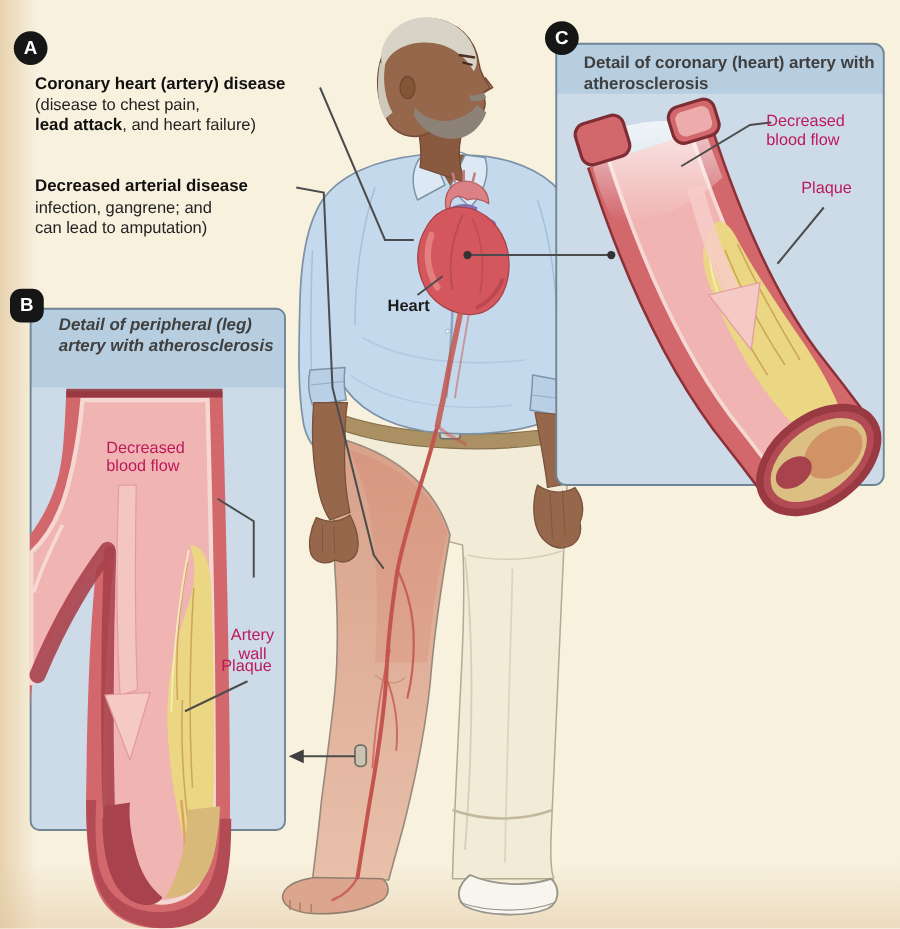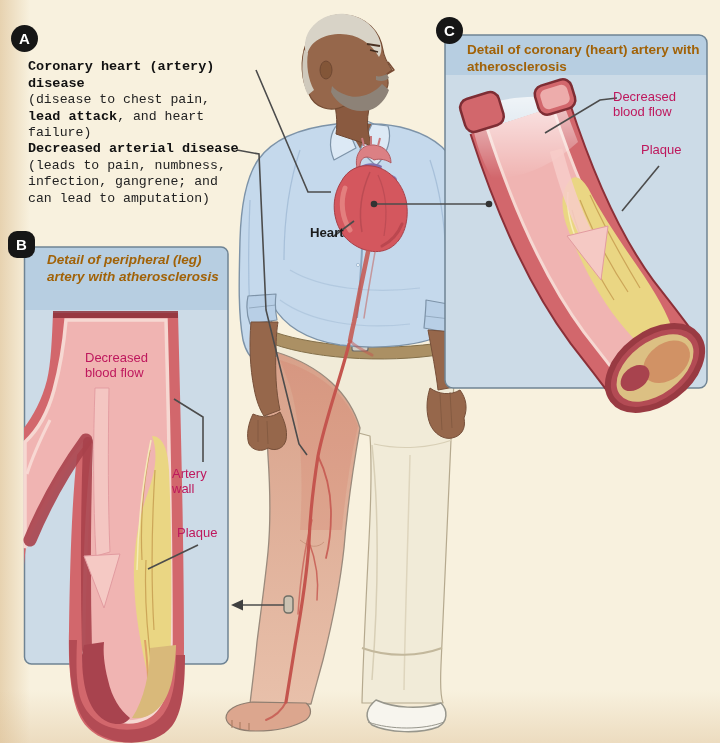--- a/index.html
+++ b/index.html
@@ -14,26 +14,26 @@
     font-family:"Liberation Sans", sans-serif; color:#1f1f1f;
   }
   #artwork{position:absolute; left:0; top:0;}
   .overlay{position:absolute; z-index:5;}
   .badge{
     position:absolute; z-index:8; width:27px; height:27px; background:var(--badge);
     color:#fff; font-weight:700; font-size:15px; display:flex; align-items:center;
     justify-content:center; border-radius:50%;
   }
   .badge.square{border-radius:9px;}
-  .ann{font-size:13.2px; line-height:16.5px; color:#222;font-family:Liberation Mono, monospace;}
+  .ann{font-size:13.2px; line-height:16.5px; color:#222;}
   .ann .t{font-weight:700; color:#111; font-size:13.5px;}
-  .panel-title{font-weight:700; font-size:13.5px; line-height:16.5px; color:#a16207;}
+  .panel-title{font-weight:700; font-size:13.5px; line-height:16.5px; color:#404040;}
   .lab{font-size:13px; line-height:15px; color:#be185d;}
   .lab.b{font-weight:700; color:#1c1c1c; font-size:13.2px;}
-  .ctr{}
+  .ctr{text-align:center;margin-top:34px;}
   
   .aRed{fill:var(--artery-red);}
   .lumen{fill:var(--lumen-pink);} .plq{fill:var(--plaque-yellow);}
   .leader{stroke:var(--leader-line); stroke-width:1.6; fill:none;}
   .panelFill{fill:var(--panel-fill);} .panelHead{fill:var(--panel-header);}
   .panelBorder{fill:none; stroke:var(--panel-border); stroke-width:1.5;}
   .tubeEdge{fill:none; stroke:#8c3038;}
   .tubeMain{fill:none; stroke:var(--artery-red);}
   .tubeStripe{fill:none; stroke:#f6d8d2;}
   .tubeLumen{fill:none; stroke:var(--lumen-pink);}
@@ -260,26 +260,25 @@
 <div class="badge" style="left:436px; top:17px;">C</div>
 
 <div class="overlay ann" style="left:28px; top:59px; width:230px;">
   <div class="t">Coronary heart (artery) disease</div>
   <div>(disease to chest pain,</div>
   <div><span class="t">lead attack</span><span>, and heart failure)</span></div>
 </div>
 
 <div class="overlay ann" style="left:28px; top:141px; width:220px;">
   <div class="t">Decreased arterial disease</div>
-  <div>(leads to pain, numbness,</div>
   <div>infection, gangrene; and</div>
   <div>can lead to amputation)</div>
 </div>
 
-<div class="overlay lab b" style="left:310px; top:225px;">Heart</div>
+<div class="overlay lab b" style="left:310px; top:237px;">Heart</div>
 
 <div class="overlay panel-title" style="left:47px; top:252px; width:172px;font-style:italic;">Detail of peripheral (leg) artery with atherosclerosis</div>
 <div class="overlay lab" style="left:85px; top:350px; width:80px;">Decreased blood flow</div>
 <div class="overlay lab ctr" style="left:172px; top:466px; width:60px;">Artery wall</div>
 <div class="overlay lab" style="left:177px; top:525px;">Plaque</div>
 
 <div class="overlay panel-title" style="left:467px; top:42px; width:235px;">Detail of coronary (heart) artery with atherosclerosis</div>
 <div class="overlay lab" style="left:613px; top:89px; width:82px;">Decreased blood flow</div>
 <div class="overlay lab" style="left:641px; top:142px;">Plaque</div>
 

